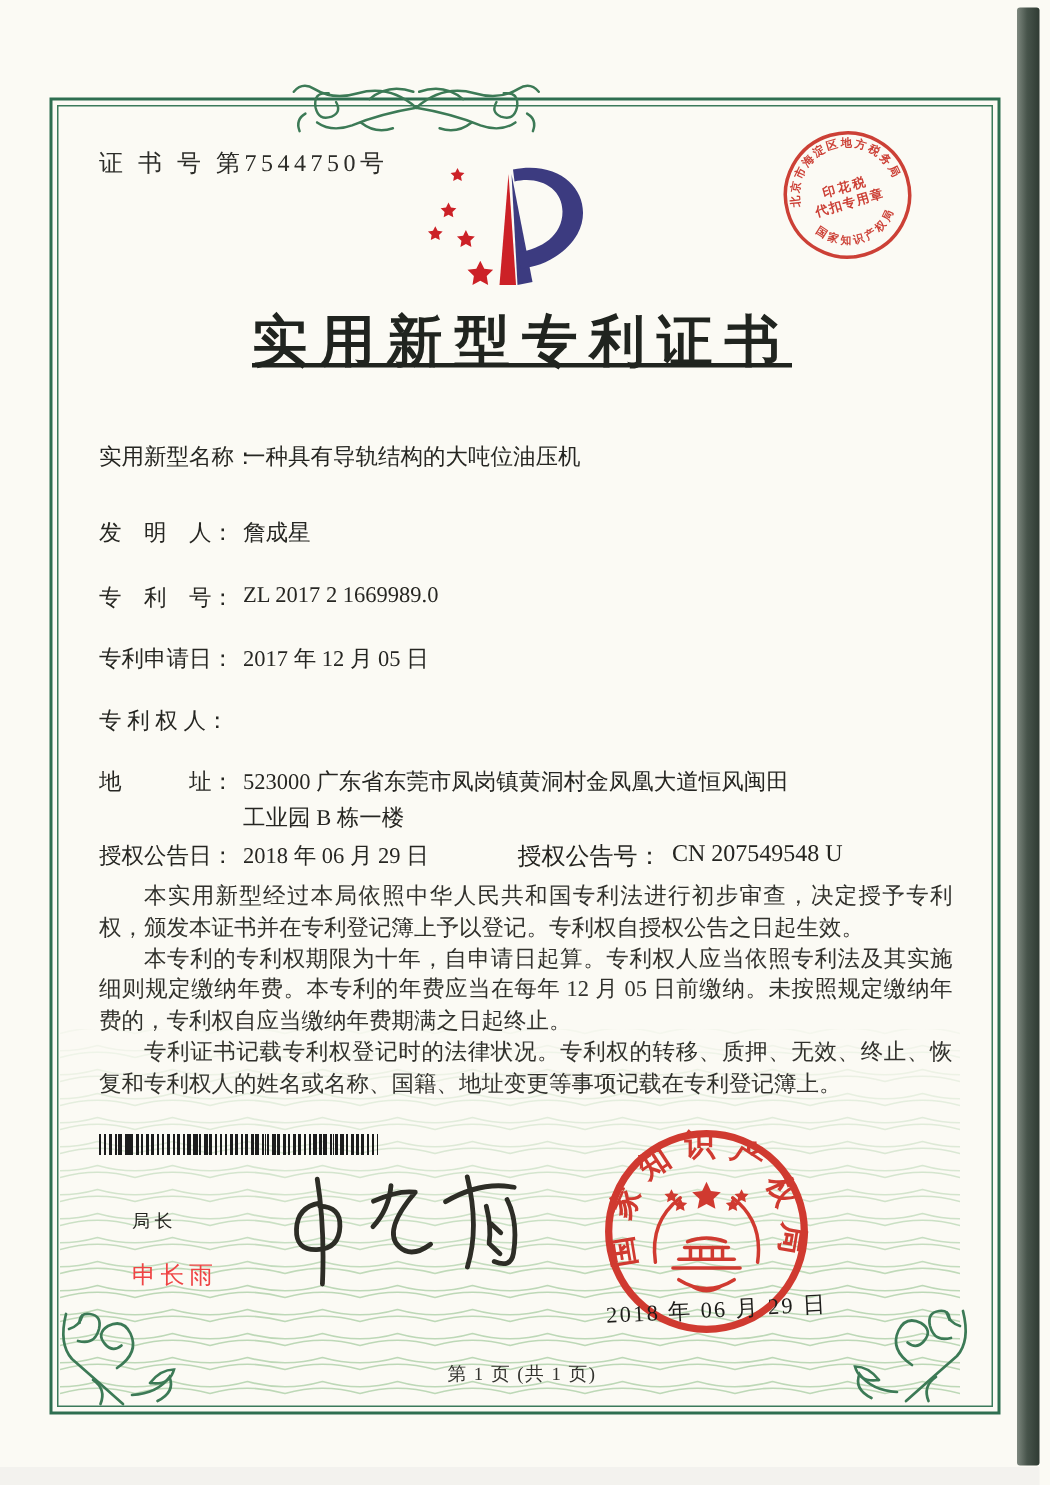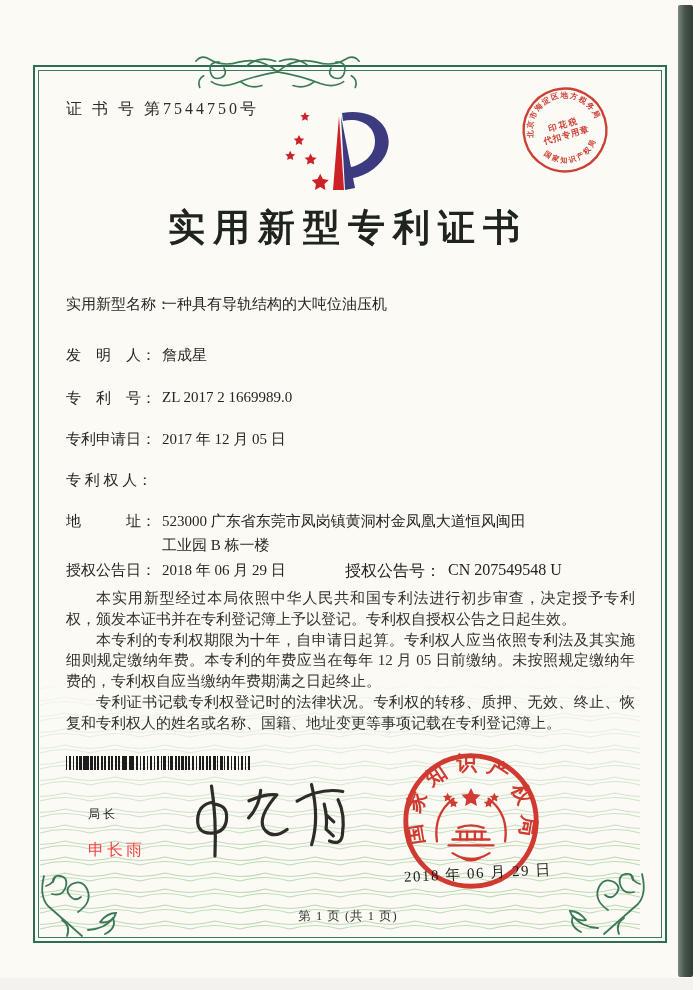--- a/index.html
+++ b/index.html
@@ -17,21 +17,21 @@
   
   .frame-outer{position:absolute;left:33px;top:65px;width:630px;height:874px;
     border:2.5px solid #2e6e50;}
   .frame-inner{position:absolute;left:3px;top:3px;right:3px;bottom:3px;border:1px solid #3b7a5b;}
 
   .cert-no{position:absolute;left:66px;top:99px;font-size:16px;letter-spacing:3px;color:#2c2c28;}
 
   .logo{position:absolute;left:283px;top:108px;width:120px;height:90px;}
 
   .title{position:absolute;left:33px;top:203px;width:630px;text-align:center;
-    font-size:37px;font-weight:700;letter-spacing:8px;color:#20241f;}
+    font-size:37px;font-weight:700;letter-spacing:8px;color:#20241f;text-decoration:underline;}
   .field,.flabel,.fvalue{font-size:15px;color:#262622;white-space:nowrap;}
   .flabel{position:absolute;left:66px;}
   .fvalue{position:absolute;left:162px;}
   .flabel2{position:absolute;left:345px;}
   .fvalue2{position:absolute;left:448px;}
 
   .paragraphs{position:absolute;left:66px;top:588px;width:569px;
     font-size:15px;line-height:20.8px;text-align:justify;color:#31312c;}
   .paragraphs p{margin:0;text-indent:2em;}
 

